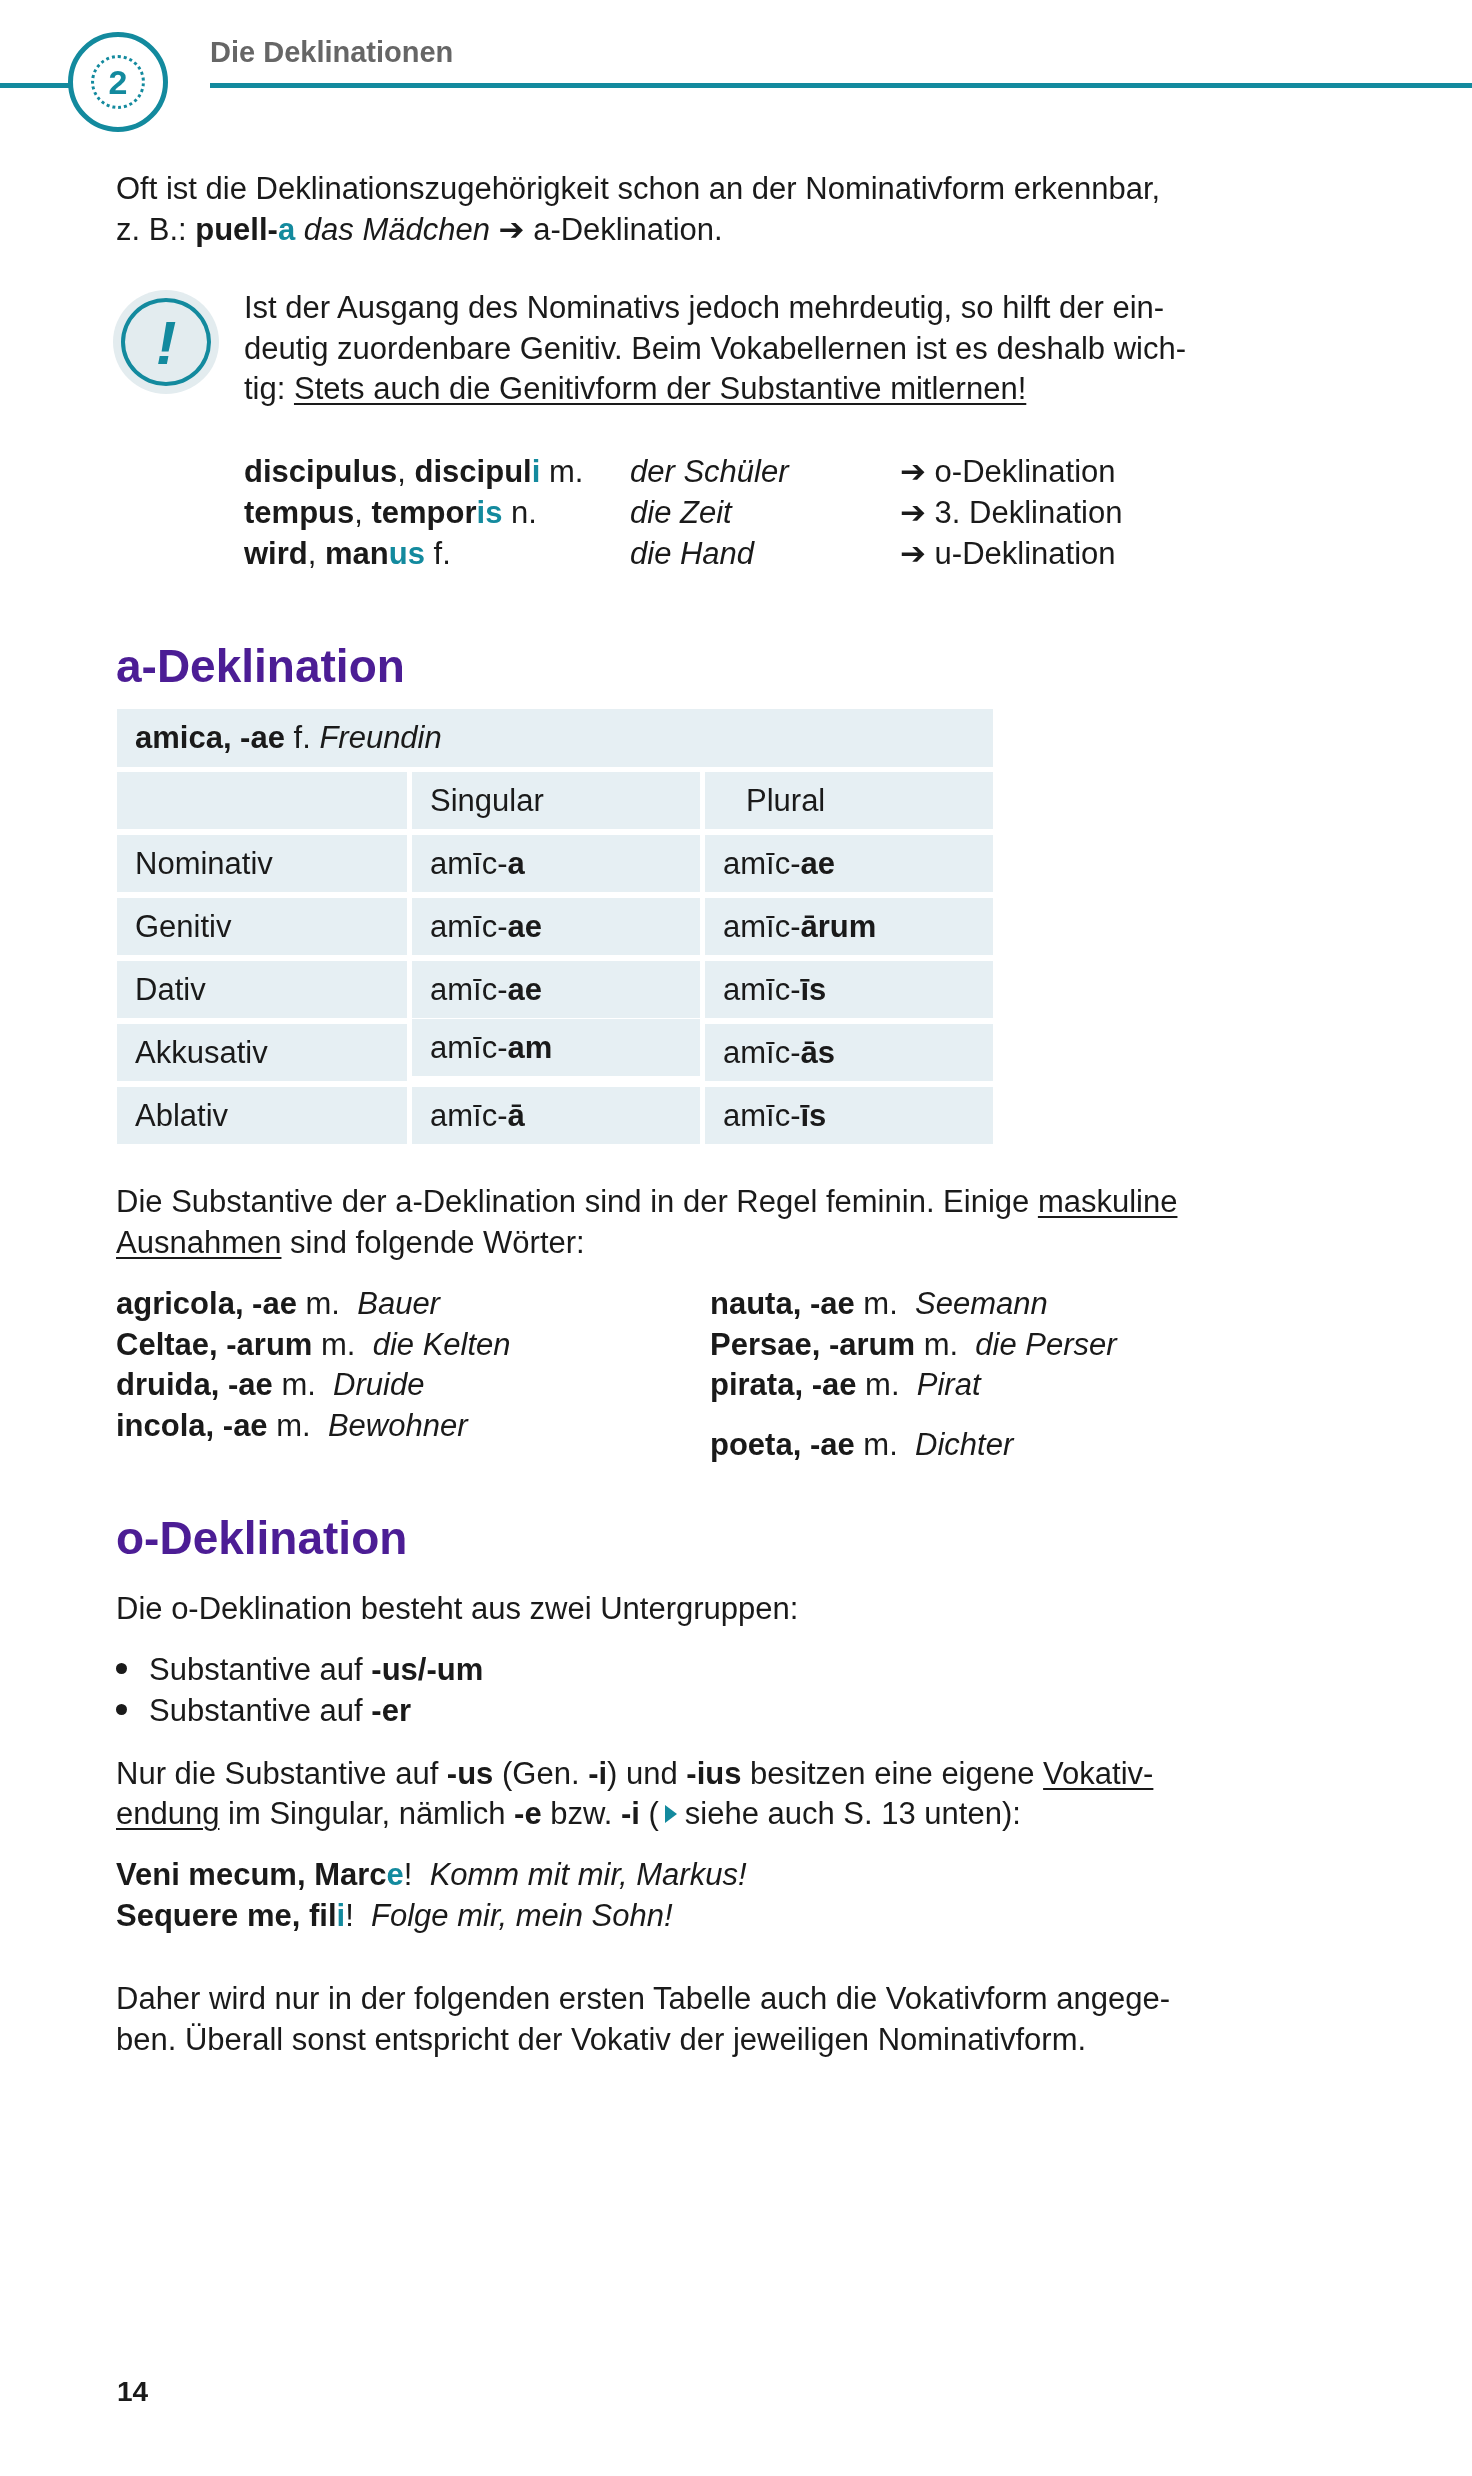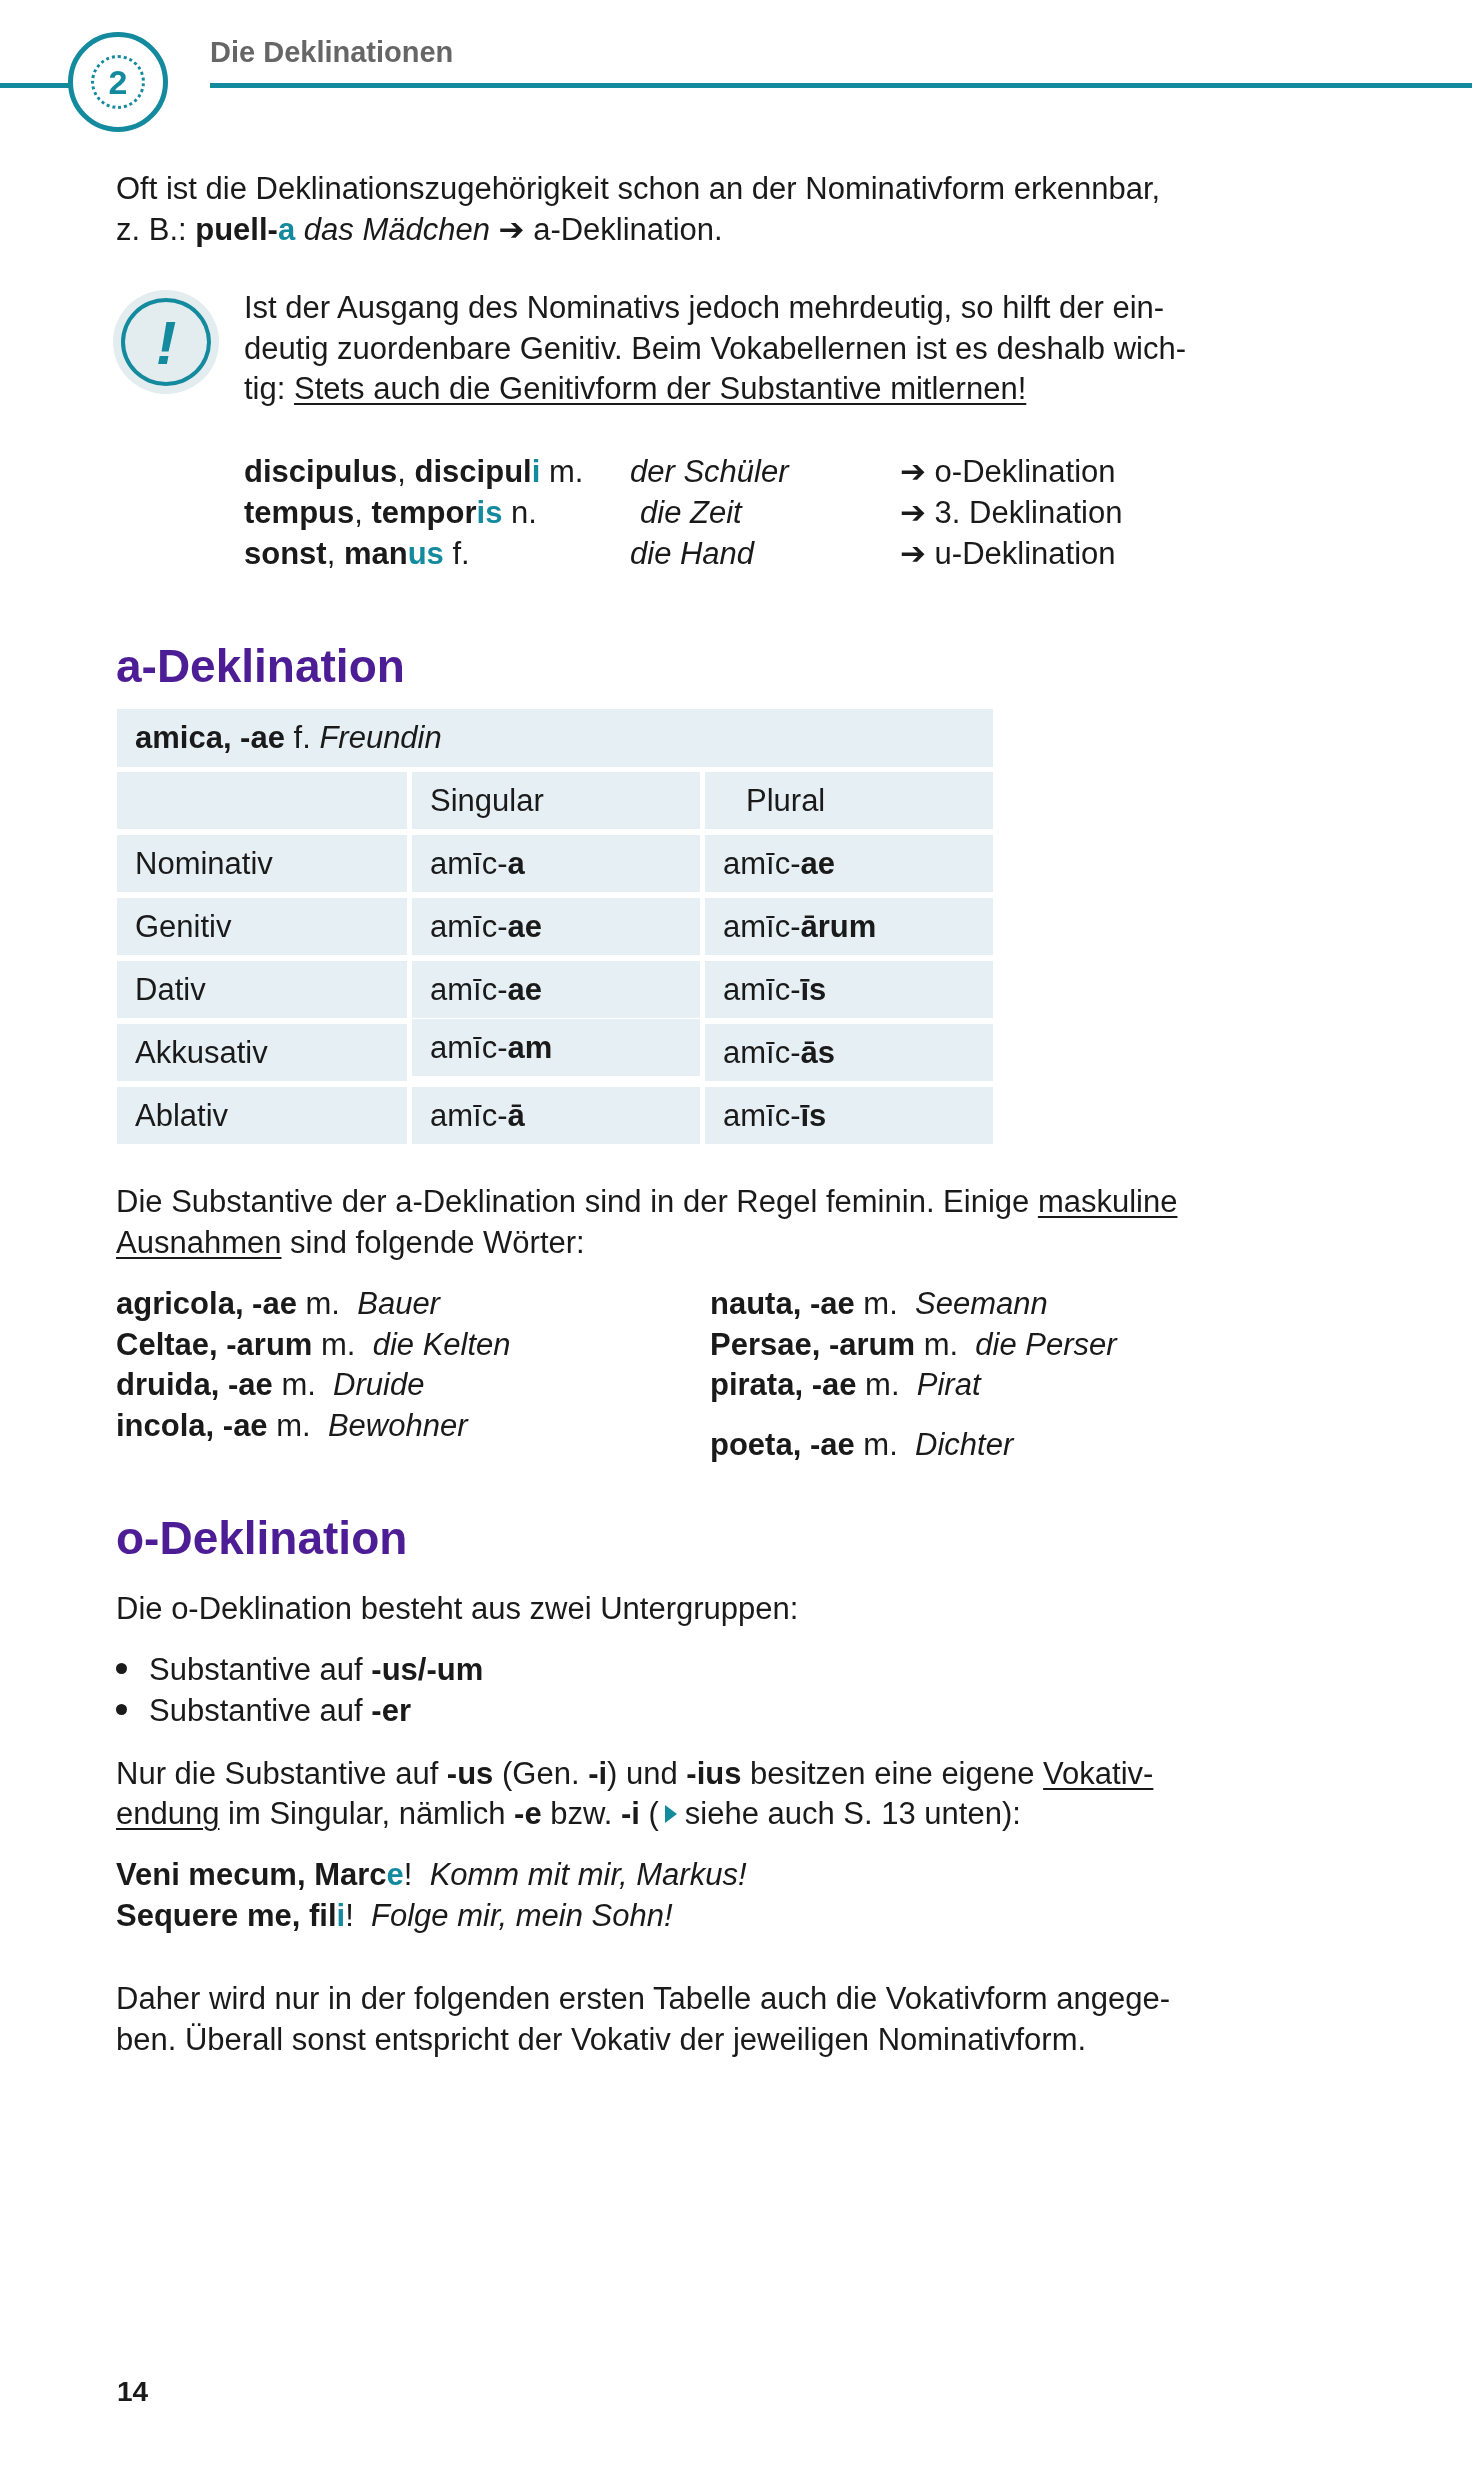--- a/index.html
+++ b/index.html
@@ -74,25 +74,25 @@
 <div class="abs txt" style="left:244px; top:368px;"><span>tig: </span><span class="u">Stets auch die Genitivform der Substantive mitlernen!</span></div>
 
 <div>
   <div>
     <div class="abs txt" style="left:244px; top:451px;"><b>discipulus</b><span>, </span><b>discipul</b><b class="teal">i</b><span> m.</span></div>
     <div class="abs txt i" style="left:630px; top:451px;">der Schüler</div>
     <div class="abs txt" style="left:900px; top:451px;"><span>➔</span> <span>o-Deklination</span></div>
   </div>
   <div>
     <div class="abs txt" style="left:244px; top:492px;"><b>tempus</b><span>, </span><b>tempor</b><b class="teal">is</b><span> n.</span></div>
-    <div class="abs txt i" style="left:630px; top:492px;margin-left:10px;">die Zeit</div>
+    <div class="abs txt i" style="left:630px; top:492px;">die Zeit</div>
     <div class="abs txt" style="left:900px; top:492px;"><span>➔</span> <span>3. Deklination</span></div>
   </div>
   <div>
-    <div class="abs txt" style="left:244px; top:533px;"><b>sonst</b><span>, </span><b>man</b><b class="teal">us</b><span> f.</span></div>
+    <div class="abs txt" style="left:244px; top:533px;"><b>wird</b><span>, </span><b>man</b><b class="teal">us</b><span> f.</span></div>
     <div class="abs txt i" style="left:630px; top:533px;">die Hand</div>
     <div class="abs txt" style="left:900px; top:533px;"><span>➔</span> <span>u-Deklination</span></div>
   </div>
 </div>
 
 <div class="abs h2" style="left:116px; top:638px;">a-Deklination</div>
 
 <div class="tbl">
   <div class="tbl-caption">
     <div class="abs" style="left:18px; top:0; font-size:31px; line-height:58px;"><b>amica, -ae</b><span> f. </span><i>Freundin</i></div>

